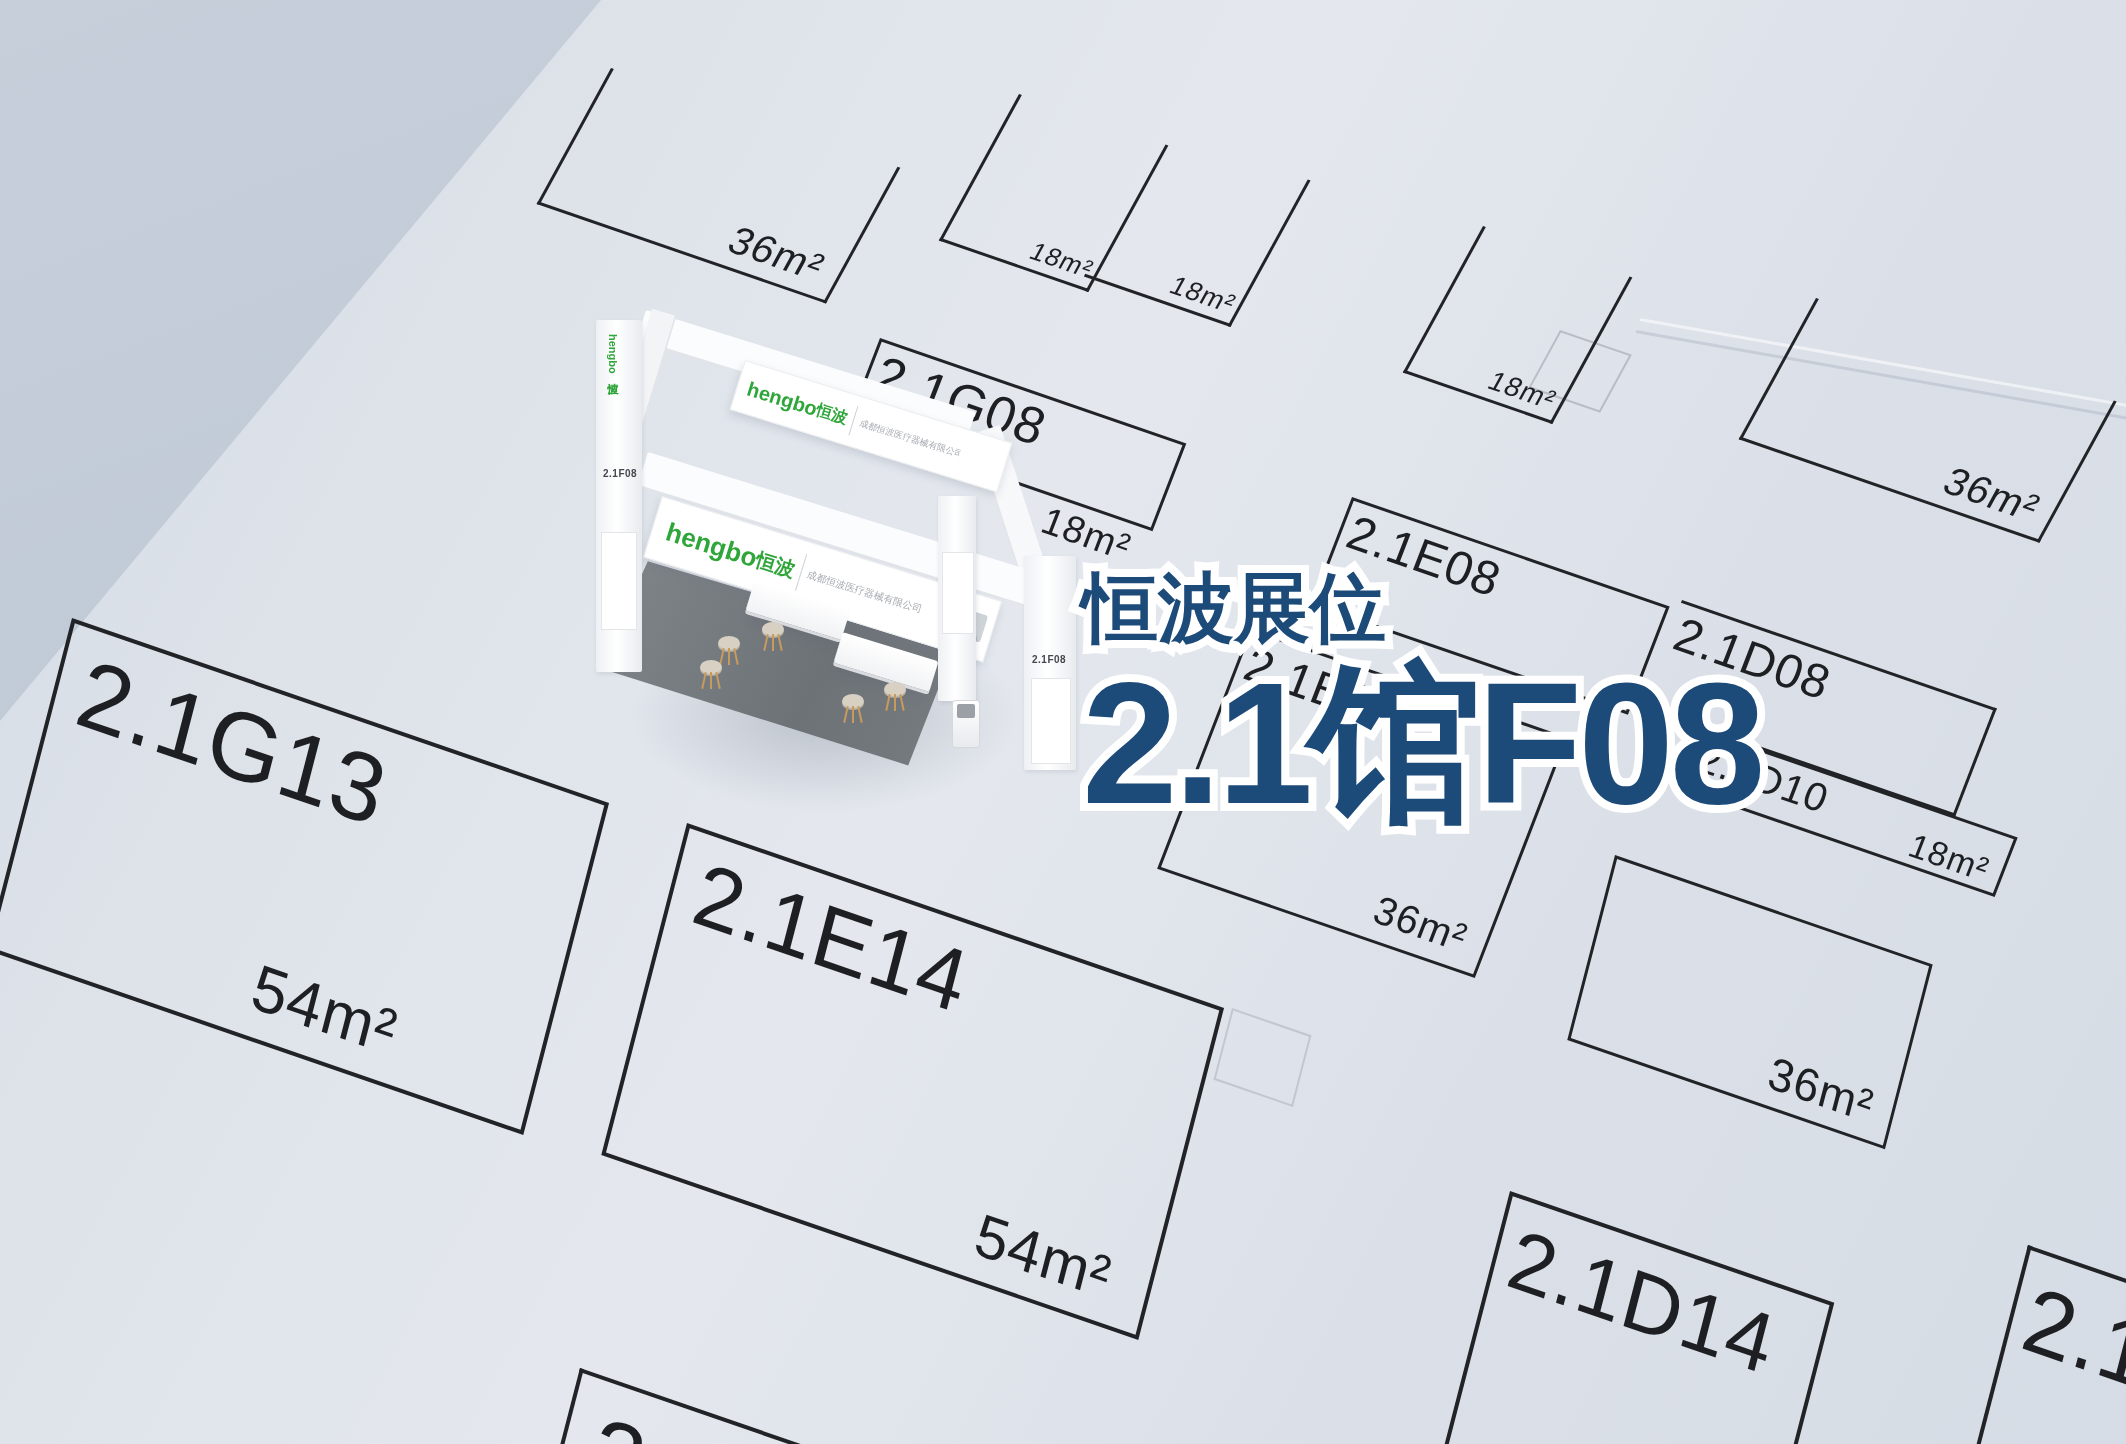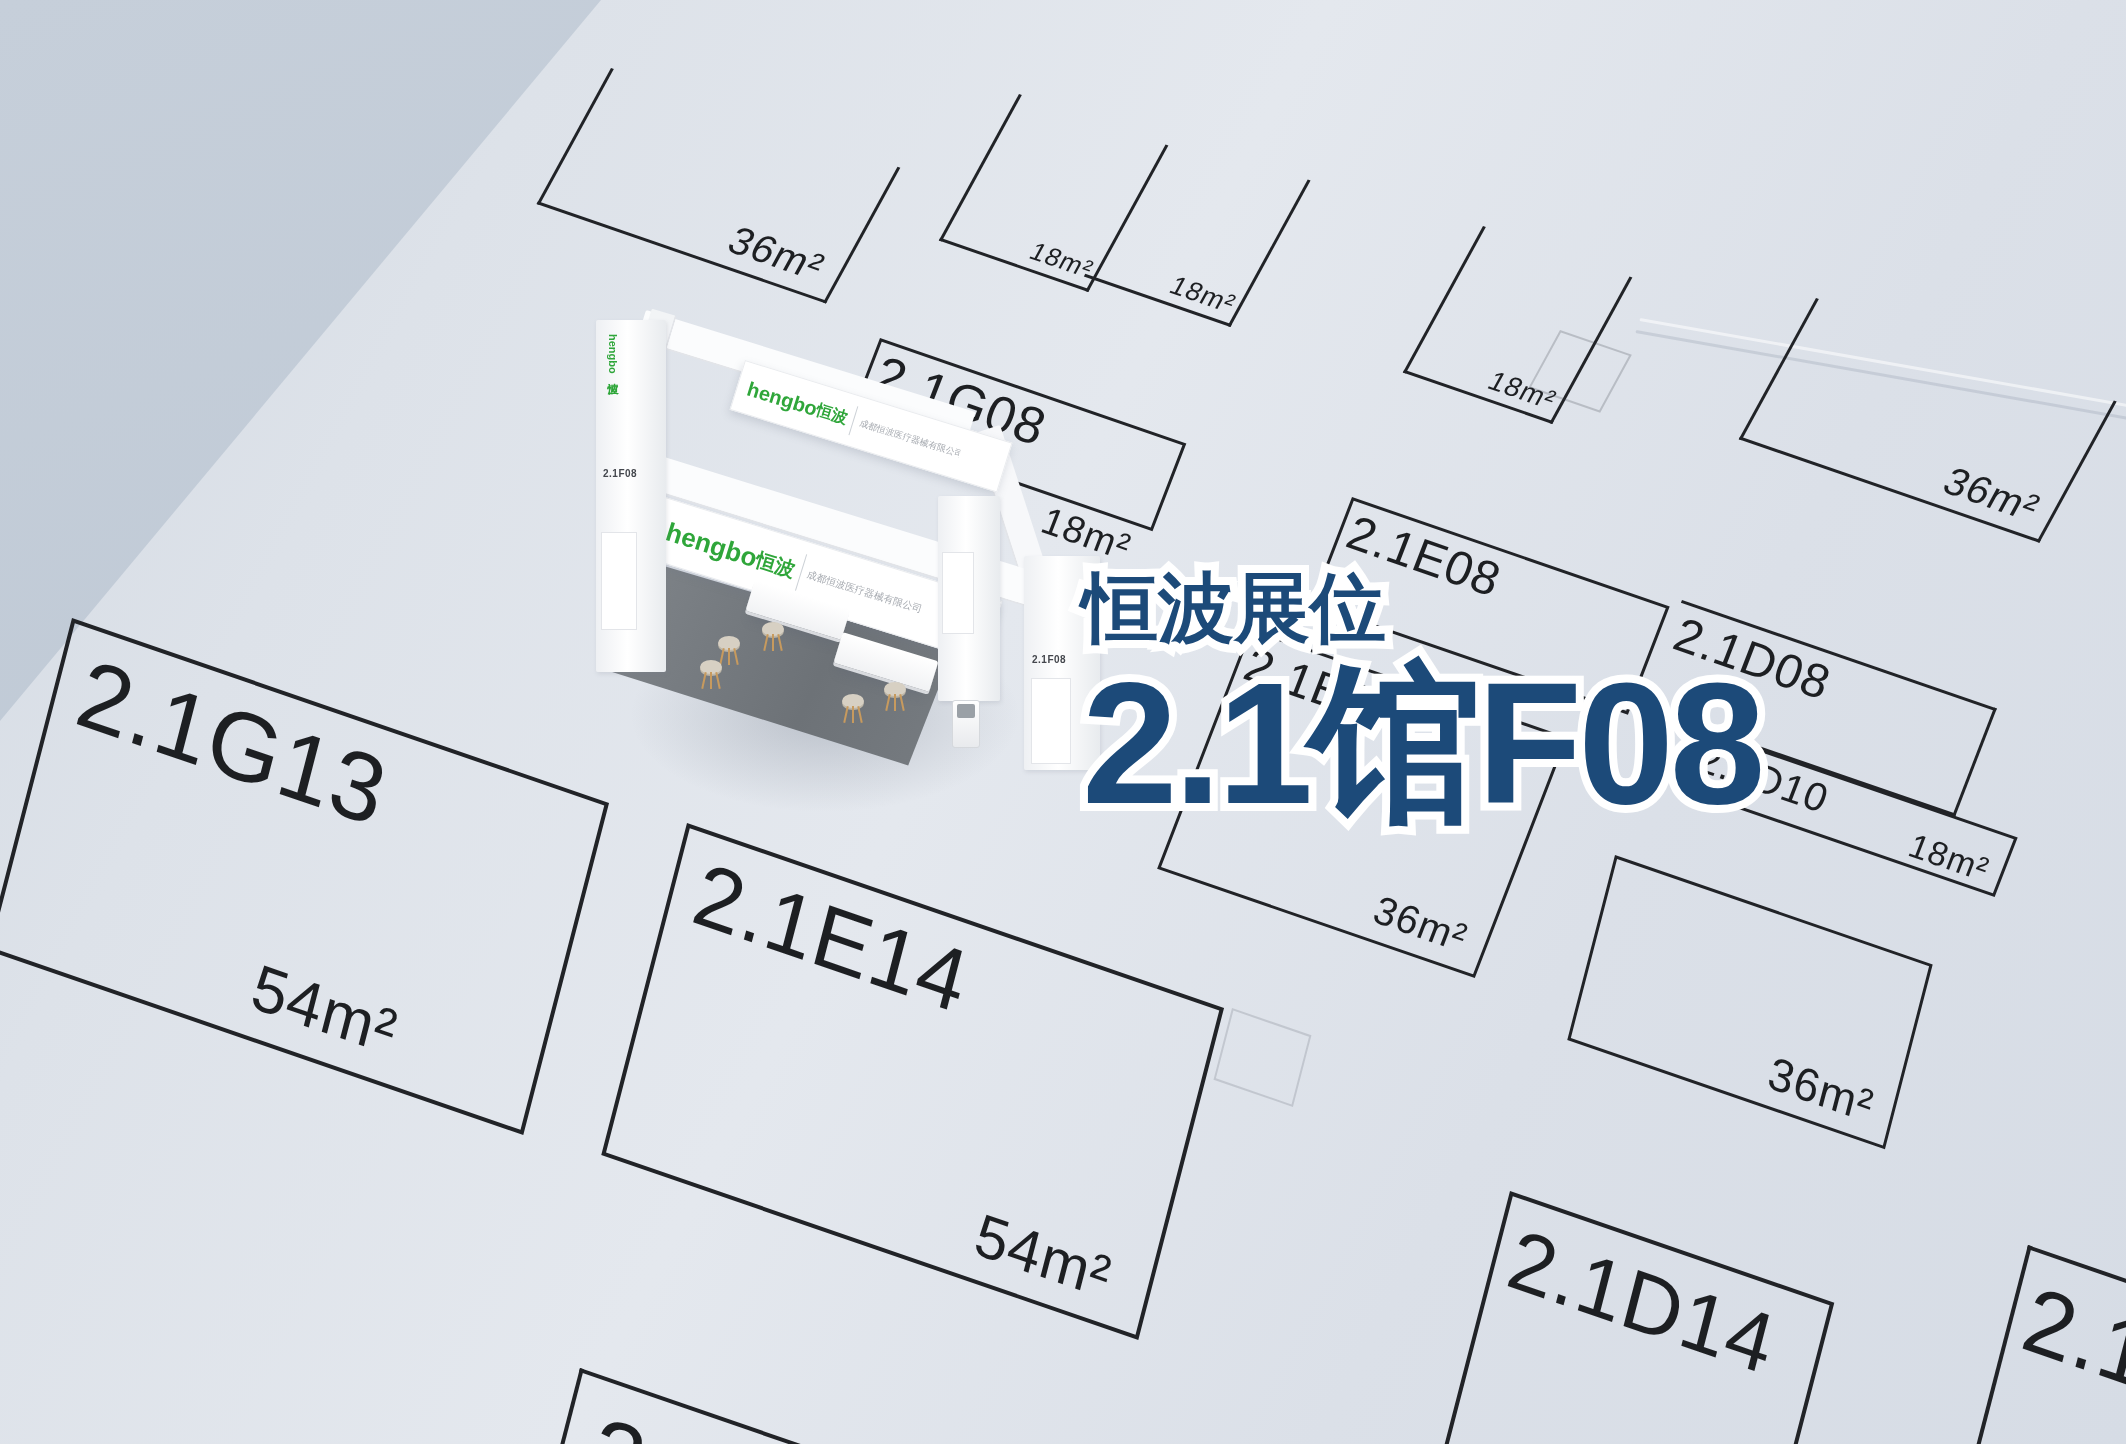--- a/index.html
+++ b/index.html
@@ -24,21 +24,21 @@
   .hl .fill{position:relative;}
   
   .p3{position:absolute;transform-origin:0 0;}
   .whitebar{background:#fbfcfd;border-bottom:2px solid #e3e5e9;border-radius:2px;}
   .banner{background:#ffffff;border:1px solid #eaecef;display:flex;align-items:center;
           box-shadow:0 4px 9px rgba(110,120,136,.22);}
   .lg-latin{font-weight:bold;color:#2fa63a;}
   .lg-cjk{font-weight:bold;color:#2fa63a;}
   .lg-sep{width:1px;height:60%;background:#ccd1d6;margin:0 6px;}
   .lg-sub{color:#a6aab0;overflow:hidden;white-space:nowrap;}
-  .pillar{background:linear-gradient(90deg,#eef0f3,#ffffff 45%,#e8ebee);border-radius:2px;box-shadow:1px 2px 4px rgba(120,128,142,.18);padding-left:24px;}
+  .pillar{background:linear-gradient(90deg,#eef0f3,#ffffff 45%,#e8ebee);border-radius:2px;box-shadow:1px 2px 4px rgba(120,128,142,.18);}
   .poster{position:absolute;background:#fff;border:1px solid #e3e5e9;text-align:center;}
   .pimg{width:68%;height:56%;background:linear-gradient(#b9bec4,#9299a0);border-radius:2px;margin:4px auto 0;}
   .pbar{width:58%;height:3px;background:#c9ced3;margin:3px auto 0;}
   .vlogo{position:absolute;writing-mode:vertical-rl;font-size:11px;font-weight:bold;color:#2fa63a;}
   .unitlbl{position:absolute;font-size:10px;color:#44474d;font-weight:bold;letter-spacing:.5px;}
   .tbl{position:absolute;background:linear-gradient(#ffffff,#f1f2f4);border-radius:3px;
        box-shadow:0 3px 0 #d9dbdf,0 14px 10px -6px rgba(90,100,115,.25);transform:rotate(17deg);}
   .stool{position:absolute;width:22px;height:14px;background:#d7d0c3;border-radius:50%;
          box-shadow:0 2px 0 #bdb6a8;}
   .stool i{position:absolute;top:12px;width:2px;height:17px;background:#c North79a5e;background:#c79a5e;display:block;}

